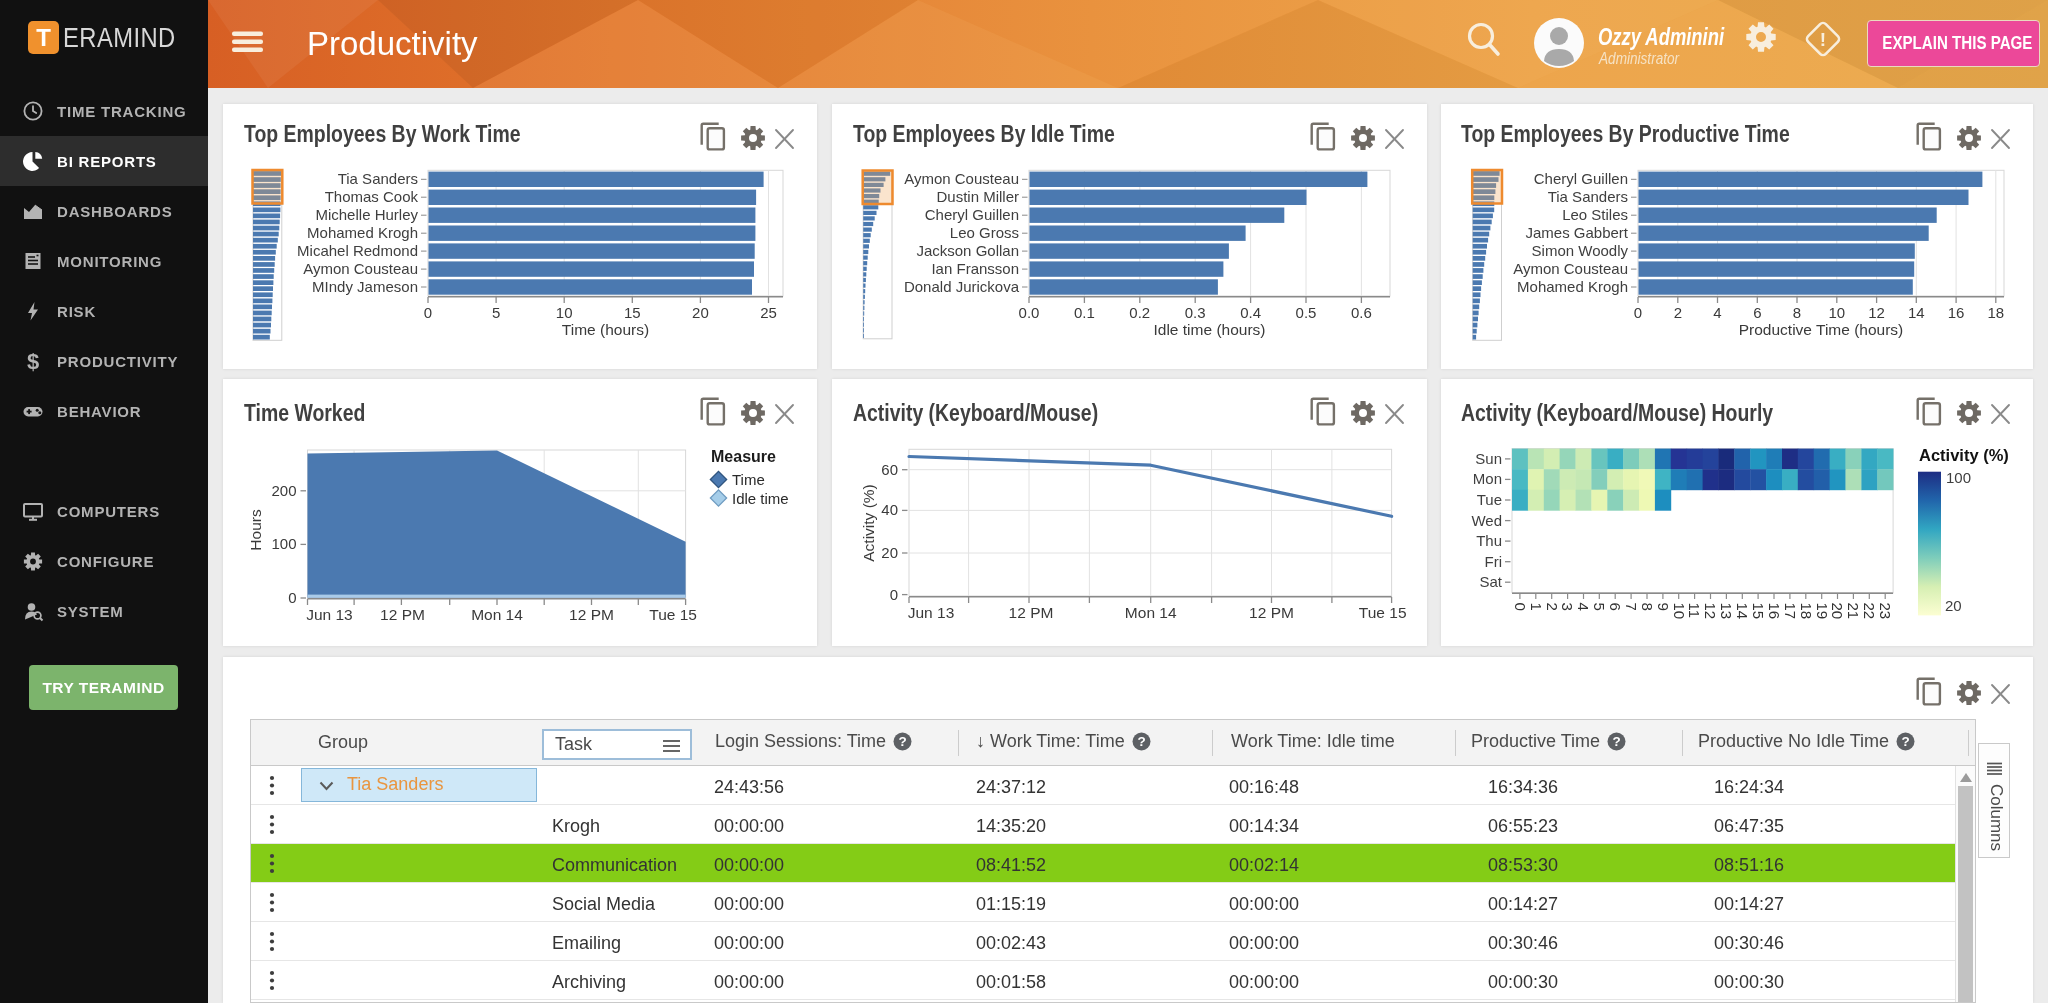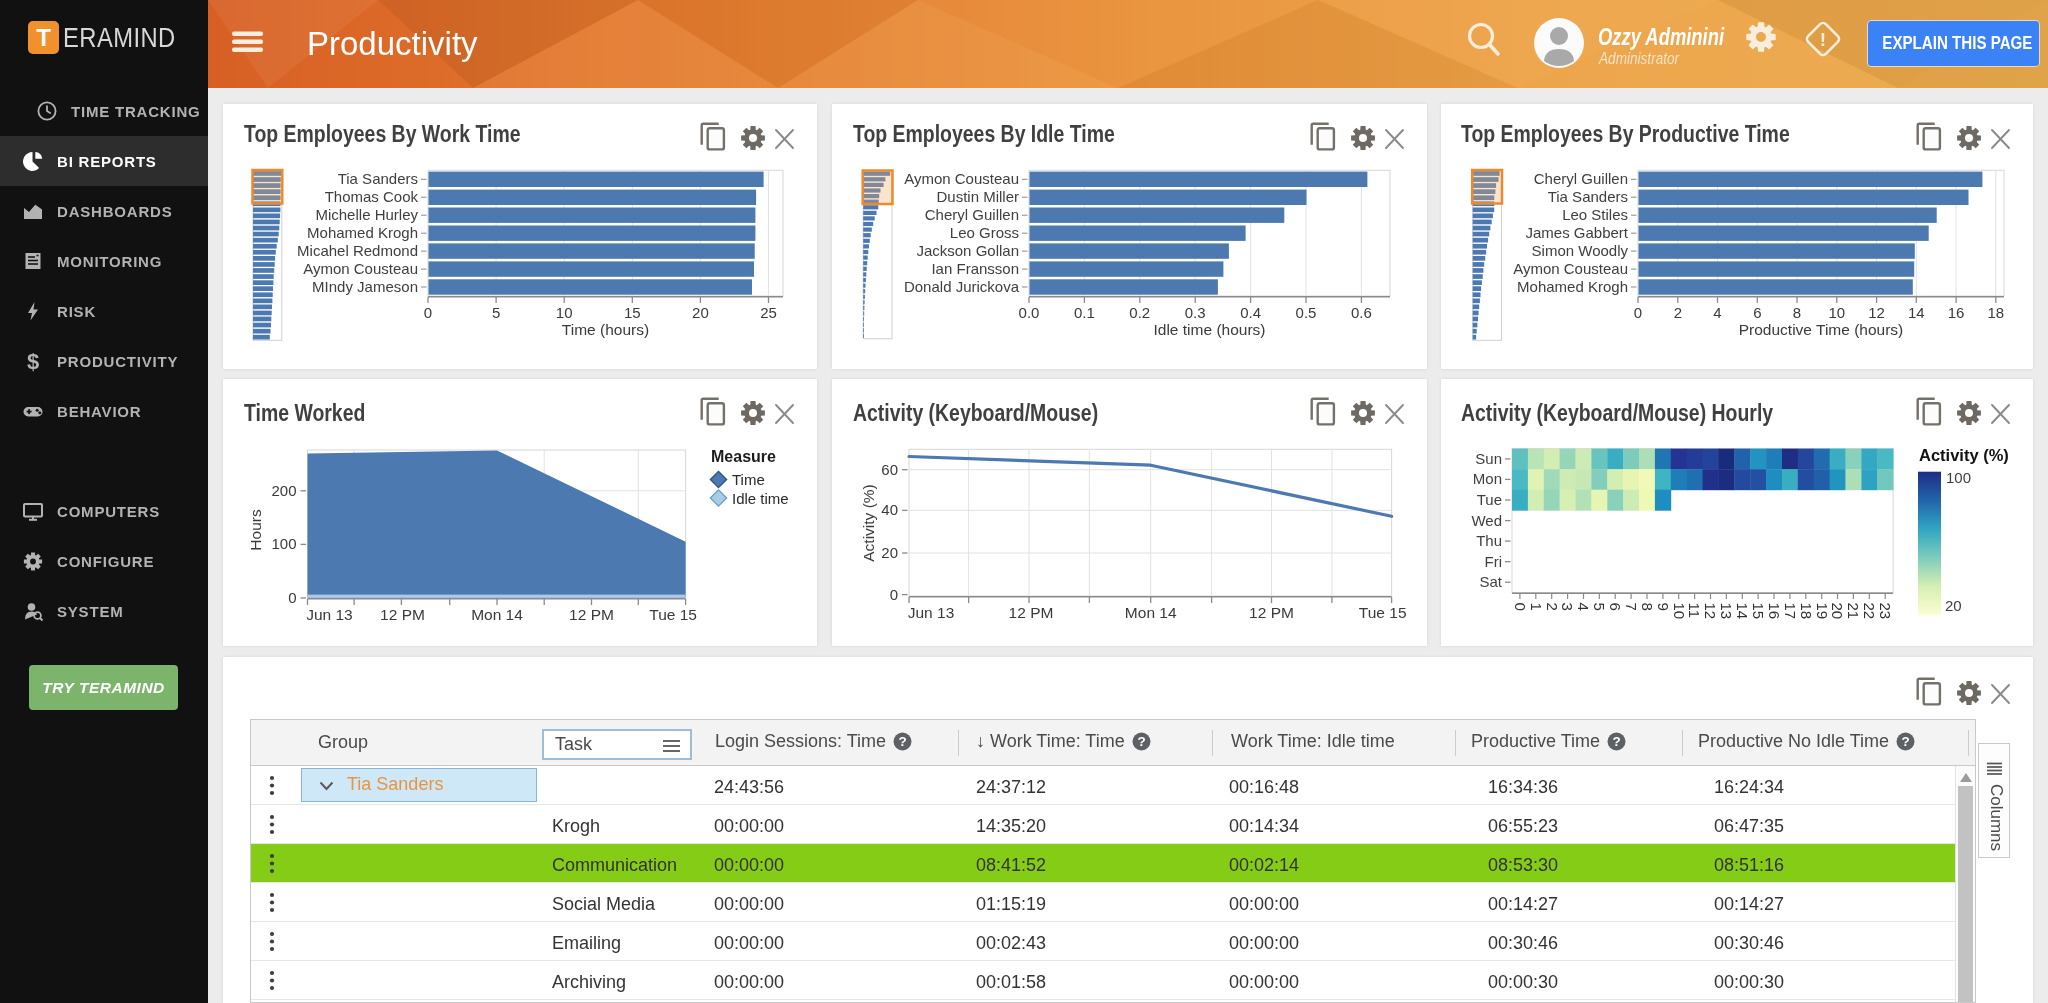--- a/index.html
+++ b/index.html
@@ -700,27 +700,27 @@
   <path d="M1336 61 q1 -12 15 -12 q14 0 15 12 a 25 25 0 0 1 -30 0 Z" fill="#a9a9a9"></path>
   <path d="M1567.7,34.0 L1567.7,40.0 L1563.2,40.4 L1562.6,41.9 L1565.5,45.2 L1561.2,49.5 L1557.8,46.7 L1556.4,47.3 L1556.0,51.7 L1550.0,51.7 L1549.6,47.2 L1548.1,46.6 L1544.8,49.5 L1540.5,45.2 L1543.3,41.8 L1542.7,40.4 L1538.3,40.0 L1538.3,34.0 L1542.8,33.6 L1543.4,32.1 L1540.5,28.8 L1544.8,24.5 L1548.2,27.3 L1549.6,26.7 L1550.0,22.3 L1556.0,22.3 L1556.4,26.8 L1557.9,27.4 L1561.2,24.5 L1565.5,28.8 L1562.7,32.2 L1563.3,33.6 Z M 1558.0,37.0 A 5 5 0 1 0 1548.0,37.0 A 5 5 0 1 0 1558.0,37.0 Z" fill="#f8eedd" fill-rule="evenodd"></path>
   <g transform="rotate(45 1615 39)">
       <rect x="1602.5" y="26.5" width="25" height="25" rx="4" fill="none" stroke="#f8eedd" stroke-width="2.6"></rect>
     </g>
   <text x="1615" y="46" font-size="19" font-weight="bold" fill="#f8eedd" text-anchor="middle" font-family="&quot;Liberation Sans&quot;, sans-serif">!</text>
 </svg>
 <div class="abs" style="left:307px;top:25px;font-size:33px;color:#fff;">Productivity</div>
 <div class="abs" style="left:1598px;top:24px;font-size:23px;font-weight:bold;font-style:italic;color:#fff;transform:scaleX(0.80);transform-origin:0 0;white-space:nowrap;">Ozzy Adminini</div>
 <div class="abs" style="left:1599px;top:50px;font-size:16px;font-style:italic;color:#f6e2c4;transform:scaleX(0.85);transform-origin:0 0;white-space:nowrap;">Administrator</div>
-<div class="abs" style="left:1867px;top:20px;width:173px;height:47px;background:#3b82f6;border:1px solid #ead9bf;border-radius:4px;color:#fff;font-size:18px;font-weight:bold;text-align:center;line-height:45px;white-space:nowrap;"><span style="display:inline-block;transform:scaleX(0.84);transform-origin:center;">EXPLAIN THIS PAGE</span></div>
+<div class="abs" style="left:1867px;top:20px;width:173px;height:47px;background:#ec4899;border:1px solid #ead9bf;border-radius:4px;color:#fff;font-size:18px;font-weight:bold;text-align:center;line-height:45px;white-space:nowrap;"><span style="display:inline-block;transform:scaleX(0.84);transform-origin:center;">EXPLAIN THIS PAGE</span></div>
 
 <div class="abs" style="left:0;top:0;width:208px;height:1003px;background:#111111;">
   <div style="position:absolute;left:28px;top:21px;width:31px;height:33px;background:#f0912d;border-radius:5px;"></div>
   <div style="position:absolute;left:28px;top:21px;width:31px;height:33px;text-align:center;line-height:33px;color:#fff;font-size:24px;font-weight:bold;">T</div>
   <div style="position:absolute;left:63px;top:23px;font-size:27px;color:#d8d8d8;letter-spacing:0.5px;transform:scaleX(0.88);transform-origin:0 0;">ERAMIND</div>
-  <div style="position:absolute;left:0;top:86px;width:208px;height:50px;margin-left:14px;">
+  <div style="position:absolute;left:0;top:86px;width:208px;height:50px;">
       <svg style="position:absolute;left:22px;top:14px" width="22" height="22" viewBox="0 0 22 22">
         <circle cx="11" cy="11" r="8.6" fill="none" stroke="#b3b3b3" stroke-width="1.8"></circle>
         <path d="M11 6.2 V11 L14.2 13" stroke="#b3b3b3" stroke-width="1.8" fill="none" stroke-linecap="round"></path>
       </svg>
       <div style="position:absolute;left:57px;top:17px;font-size:15px;font-weight:bold;letter-spacing:0.8px;color:#b3b3b3;">TIME TRACKING</div>
     </div>
     <div style="position:absolute;left:0;top:136px;width:208px;height:50px;background:#2d2d2d;">
       <svg style="position:absolute;left:22px;top:14px" width="22" height="22" viewBox="0 0 22 22">
         <path d="M10.5 11.5 L10.5 2.1 A 9.4 9.4 0 1 0 17.1 18.1 Z" fill="#ffffff"></path>
         <path d="M13.3 8.8 L13.3 1.9 A 7 7 0 0 1 20.2 8.8 Z" fill="#ffffff"></path>
@@ -784,14 +784,14 @@
     </div>
     <div style="position:absolute;left:0;top:586px;width:208px;height:50px;">
       <svg style="position:absolute;left:22px;top:14px" width="22" height="22" viewBox="0 0 22 22">
         <circle cx="9.5" cy="7" r="3.8" fill="#b3b3b3"></circle>
         <path d="M3 19.5 q0 -8 6.5 -8 q4 0 5.5 3" fill="#b3b3b3"></path>
         <circle cx="15.5" cy="15.5" r="3.4" fill="none" stroke="#b3b3b3" stroke-width="1.7"></circle>
         <line x1="18" y1="18" x2="20.5" y2="20.5" stroke="#b3b3b3" stroke-width="1.9"></line>
       </svg>
       <div style="position:absolute;left:57px;top:17px;font-size:15px;font-weight:bold;letter-spacing:0.8px;color:#b3b3b3;">SYSTEM</div>
     </div>
-  <div style="position:absolute;left:29px;top:665px;width:149px;height:45px;background:#7cb46c;border-radius:4px;color:#fff;font-size:15.5px;font-weight:bold;letter-spacing:0.5px;text-align:center;line-height:45px;font-style:italic;">TRY TERAMIND</div>
+  <div style="position:absolute;left:29px;top:665px;width:149px;height:45px;background:#7cb46c;border-radius:4px;color:#fff;font-size:15.5px;font-weight:bold;letter-spacing:0.5px;text-align:center;line-height:45px;">TRY TERAMIND</div>
 </div>
 
 </body></html>

